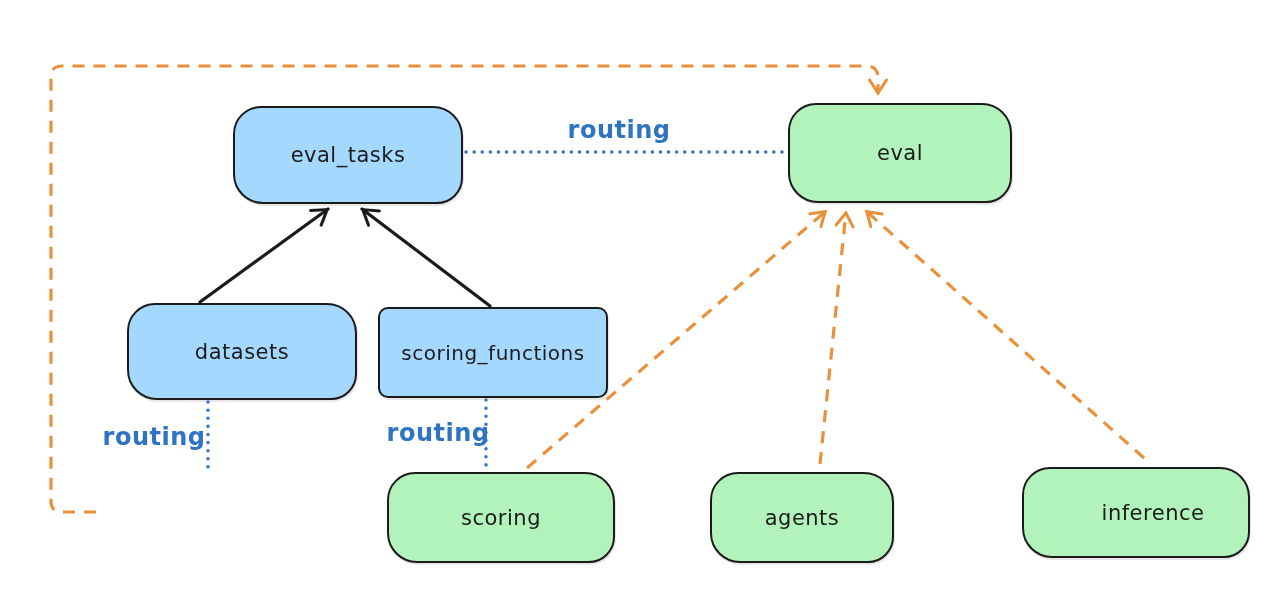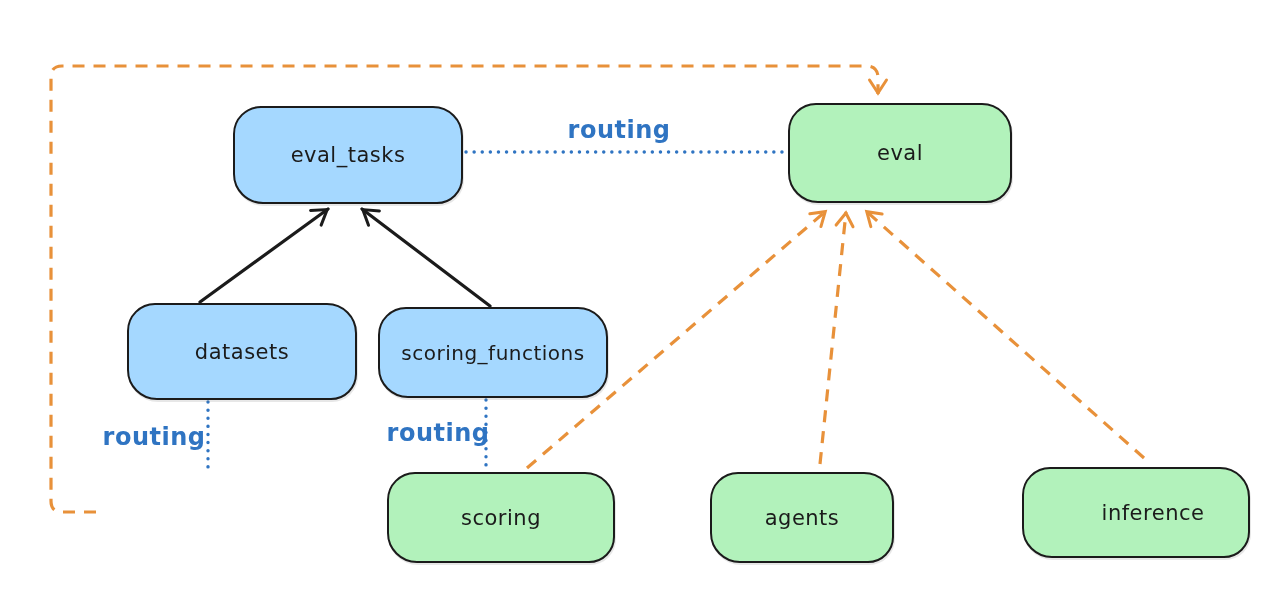--- a/index.html
+++ b/index.html
@@ -36,21 +36,21 @@
   }
   .node.blue  { background: #a5d8ff; }
   .node.green { background: #b2f2bb; }
   .node .label { white-space: nowrap; }
 
   .r26 { border-radius: 28px 30px 26px 30px; }
 
   #node-eval_tasks        { left: 233px; top: 106px; width: 230px; height: 98px;  }
   #node-eval              { left: 788px; top: 103px; width: 224px; height: 100px; }
   #node-datasets          { left: 95px;  top: 303px; width: 230px; height: 97px; margin-left: 32px;  }
-  #node-scoring_functions { left: 378px; top: 307px; width: 230px; height: 91px; font-size: 20px; }
+  #node-scoring_functions { left: 378px; top: 307px; width: 230px; height: 91px; font-size: 20px; border-radius: 10px; }
   #node-datasetio         { left: 97px;  top: 477px; width: 225px; height: 88px;  }
   #node-scoring           { left: 387px; top: 472px; width: 228px; height: 91px; align-items: center;  }
   #node-agents            { left: 710px; top: 472px; width: 184px; height: 91px;  }
   #node-inference         { left: 1022px;top: 467px; width: 228px; height: 91px; padding-left: 34px;  }
 
   .routing-label {
     position: absolute;
     transform: translate(-50%, -50%);
     color: #2f74c2;
     font-size: 24px;

